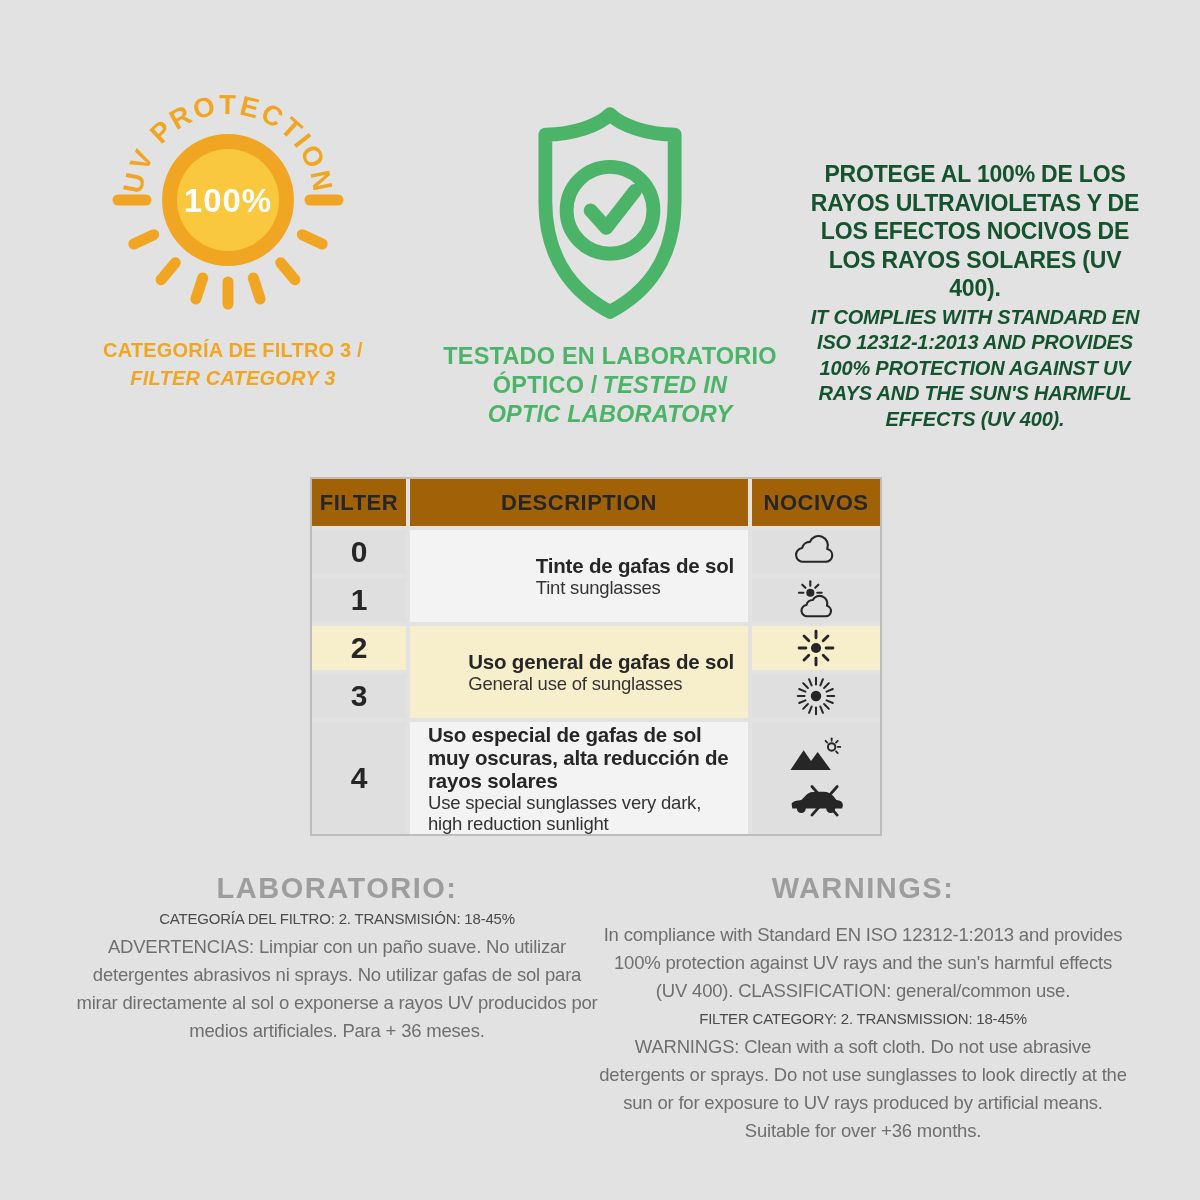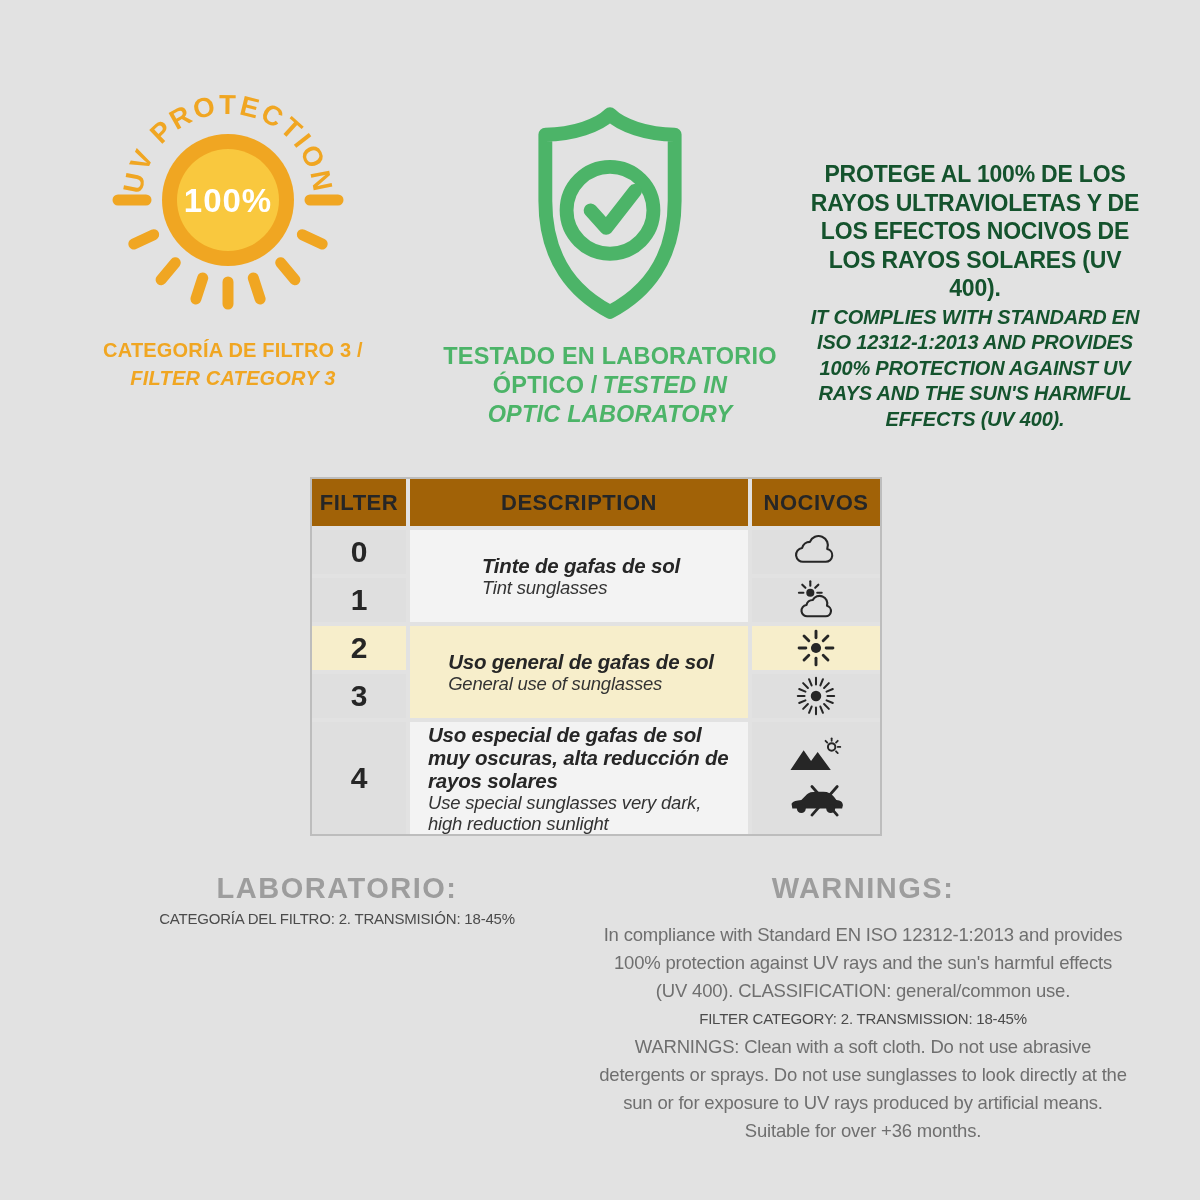--- a/index.html
+++ b/index.html
@@ -28,21 +28,21 @@
   .protect-es{font-weight:bold;font-size:23px;line-height:28.5px;letter-spacing:-0.2px;}
   .protect-en{font-weight:bold;font-style:italic;font-size:20px;line-height:25.5px;margin-top:2px;letter-spacing:-0.2px;}
 
   
   .filter-table{left:310px;top:477px;border:2px solid #bdbdbd;}
   .ft-grid{display:grid;grid-template-columns:94px 338px 128px;
     grid-template-rows:47px 44px 44px 44px 44px 112px;gap:4px;}
   .cell{display:flex;align-items:center;justify-content:center;}
   .hcell{background:#a16207;color:#262626;font-weight:bold;font-size:22px;letter-spacing:.5px;}
   .fcell{background:#dfdfdf;color:#262626;font-weight:bold;font-size:30px;}
-  .dcell{background:#f3f3f3;justify-content:center;padding:0 14px 0 18px;font-style:italic;}
+  .dcell{background:#f3f3f3;justify-content:flex-end;padding:0 14px 0 18px;}
   .scell{background:#dfdfdf;flex-direction:column;gap:5px;}
   .hl{background:#f7eecb !important;}
   .desc-main{font-weight:bold;font-size:20.5px;line-height:23px;color:#262626;letter-spacing:-0.2px;}
   .desc-sub{font-size:18.5px;line-height:21px;color:#333;letter-spacing:-0.2px;}
   .r2{grid-row:2;} .r3{grid-row:3;} .r4{grid-row:4;} .r5{grid-row:5;} .r6{grid-row:6;}
   .c1{grid-column:1;} .c2{grid-column:2;} .c3{grid-column:3;}
   .span2{grid-row-end:span 2;}
 
   
   .warn-col{top:872px;width:530px;text-align:center;}
@@ -214,20 +214,21 @@
           <line x1="64" y1="3" x2="33" y2="38"></line>
         </g>
       </svg>
     </div>
   </div>
 </div>
 
 <div class="abs warn-col left">
   <div class="warn-head">LABORATORIO:</div>
   <div class="warn-bold">CATEGORÍA DEL FILTRO: 2. TRANSMISIÓN: 18-45%</div>
+  <div class="warn-body" style="margin-top:0">ADVERTENCIAS: Limpiar con un paño suave. No utilizar detergentes abrasivos ni sprays. No utilizar gafas de sol para mirar directamente al sol o exponerse a rayos UV producidos por medios artificiales. Para + 36 meses.</div>
 </div>
 
 <div class="abs warn-col right">
   <div class="warn-head">WARNINGS:</div>
   <div class="warn-body">In compliance with Standard EN ISO 12312-1:2013 and provides 100% protection against UV rays and the sun's harmful effects (UV 400). CLASSIFICATION: general/common use.</div>
   <div class="warn-bold">FILTER CATEGORY: 2. TRANSMISSION: 18-45%</div>
   <div class="warn-body" style="margin-top:0">WARNINGS: Clean with a soft cloth. Do not use abrasive detergents or sprays. Do not use sunglasses to look directly at the sun or for exposure to UV rays produced by artificial means. Suitable for over +36 months.</div>
 </div>
 
 </body></html>

